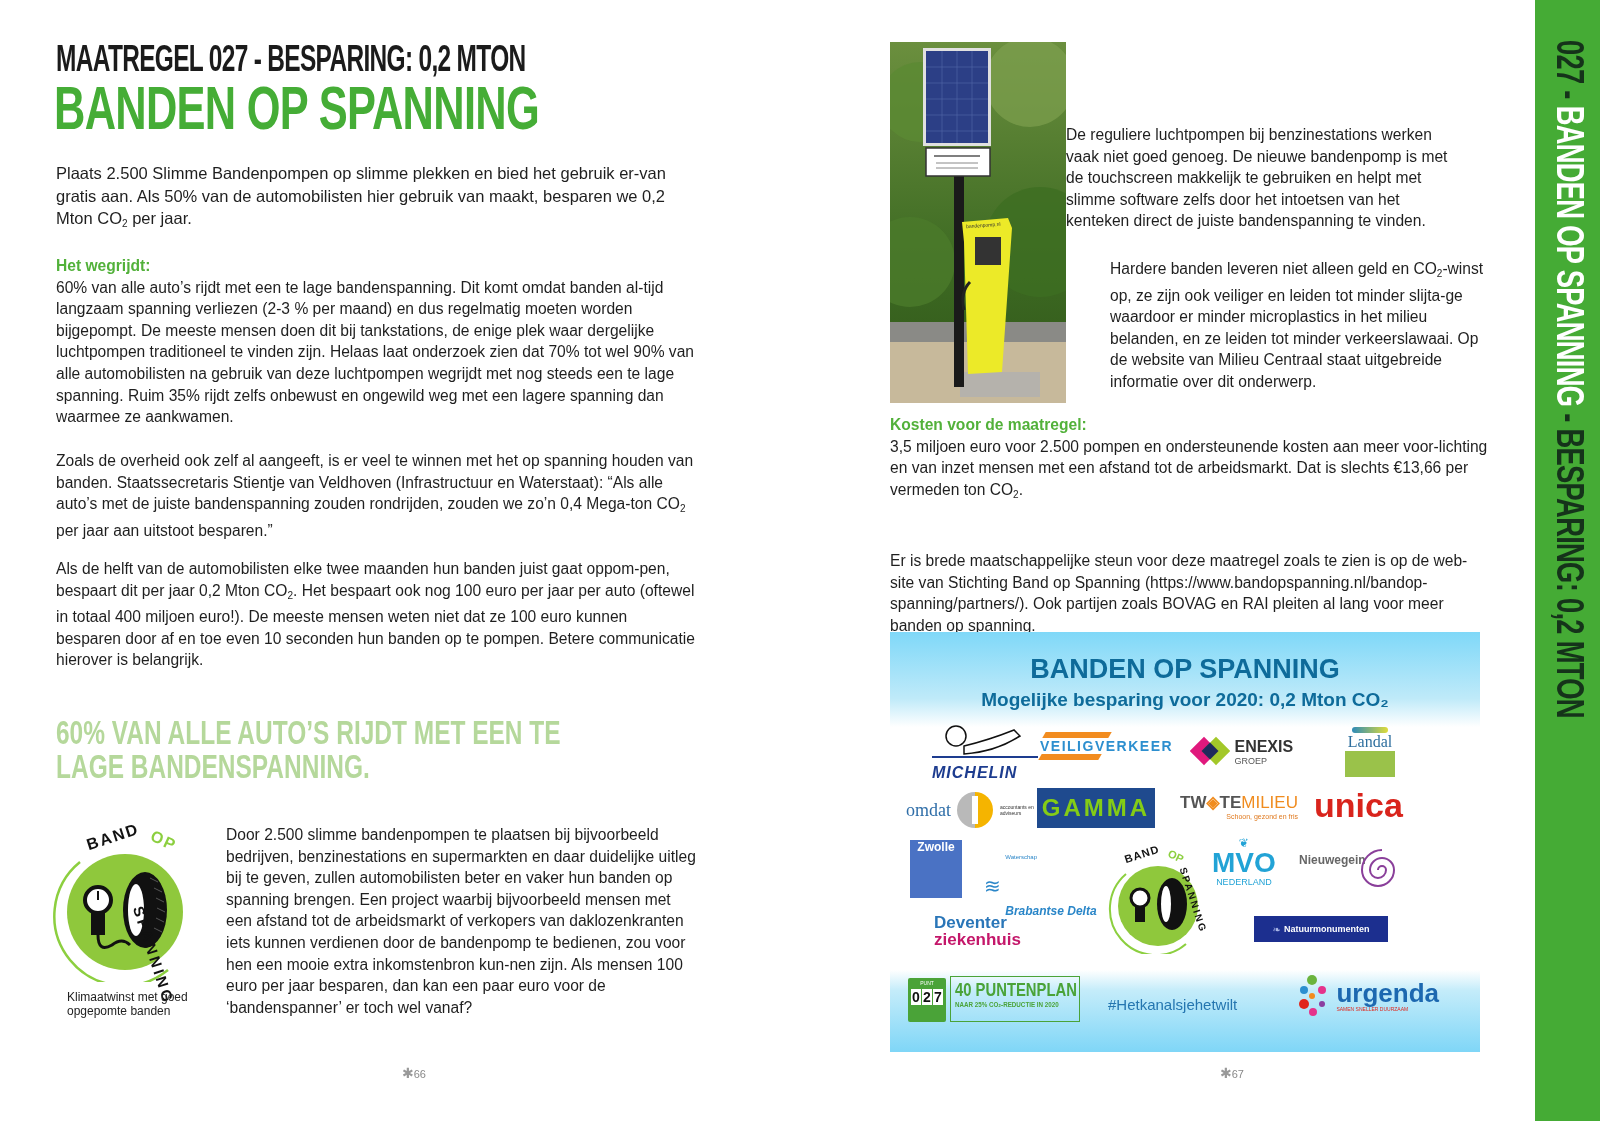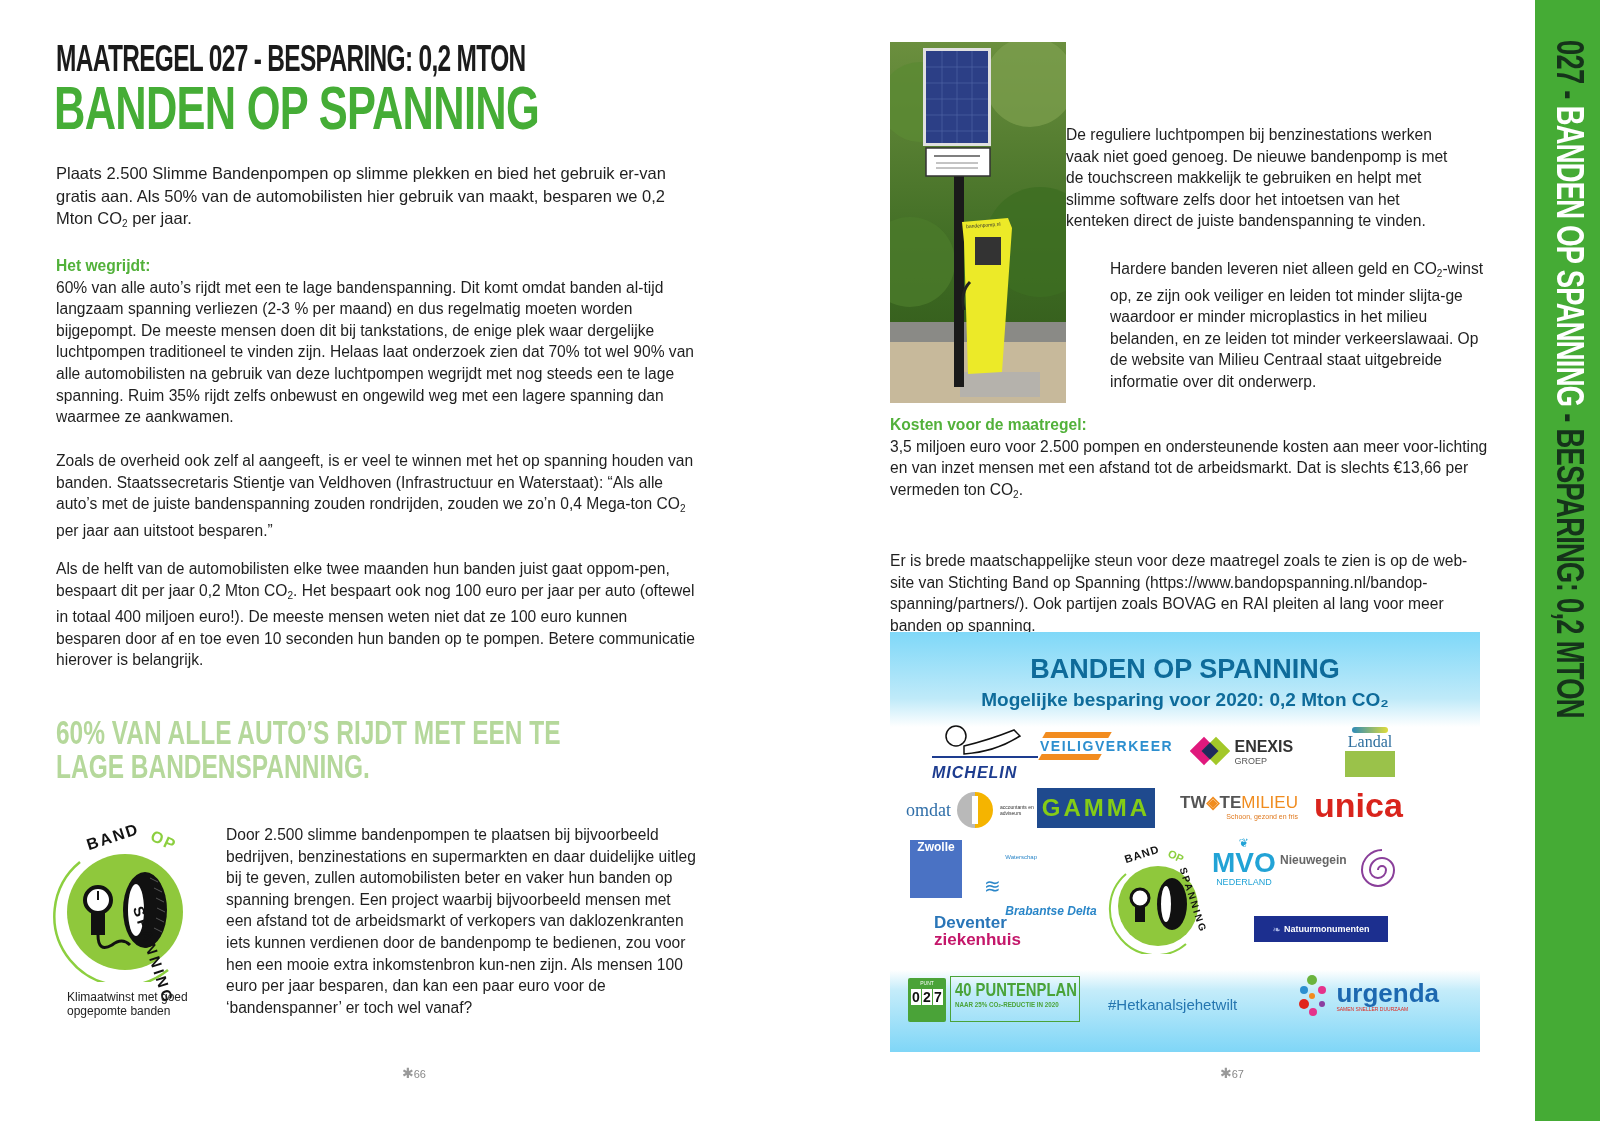--- a/index.html
+++ b/index.html
@@ -245,21 +245,21 @@
       </svg>
       <div style="position:absolute;left:16px;top:4px;font-size:11px;font-weight:700;letter-spacing:1px;transform:rotate(-18deg);color:#111;">BAND</div>
       <div style="position:absolute;left:60px;top:6px;font-size:11px;font-weight:700;transform:rotate(25deg);color:#8ccf3f;">OP</div>
       <div style="position:absolute;left:80px;top:22px;font-size:10px;font-weight:700;letter-spacing:2px;transform:rotate(72deg);transform-origin:left top;color:#111;white-space:nowrap;">SPANNING</div>
     </div>
     <div class="lg" style="left:322px;top:205px;text-align:center;">
       <div style="font-size:12px;color:#22a3d6;line-height:12px;">❦</div>
       <div class="lg-text" style="font-size:28px;color:#22a3d6;line-height:28px;">MVO</div>
       <div style="font-size:9px;color:#22a3d6;">NEDERLAND</div>
     </div>
-    <div class="lg" style="left:390px;top:218px;">
+    <div class="lg" style="left:409px;top:218px;">
       <span class="lg-text" style="font-size:12px;color:#666;">Nieuwegein</span>
     </div>
     <div class="lg" style="left:468px;top:210px;">
       <svg width="48" height="56" viewBox="0 0 48 56">
         <path d="M 24 28 m -4 0 a 4 4 0 1 1 8 0 a 8 8 0 1 1 -16 0 a 12 12 0 1 1 24 0 a 16 16 0 1 1 -32 0 a 20 20 0 0 1 20 -20" fill="none" stroke="#8a3f9a" stroke-width="2"></path>
       </svg>
     </div>
 
     <div class="lg" style="left:44px;top:282px;">
       <div class="lg-text" style="font-size:17px;color:#2a76b8;line-height:17px;">Deventer</div>

